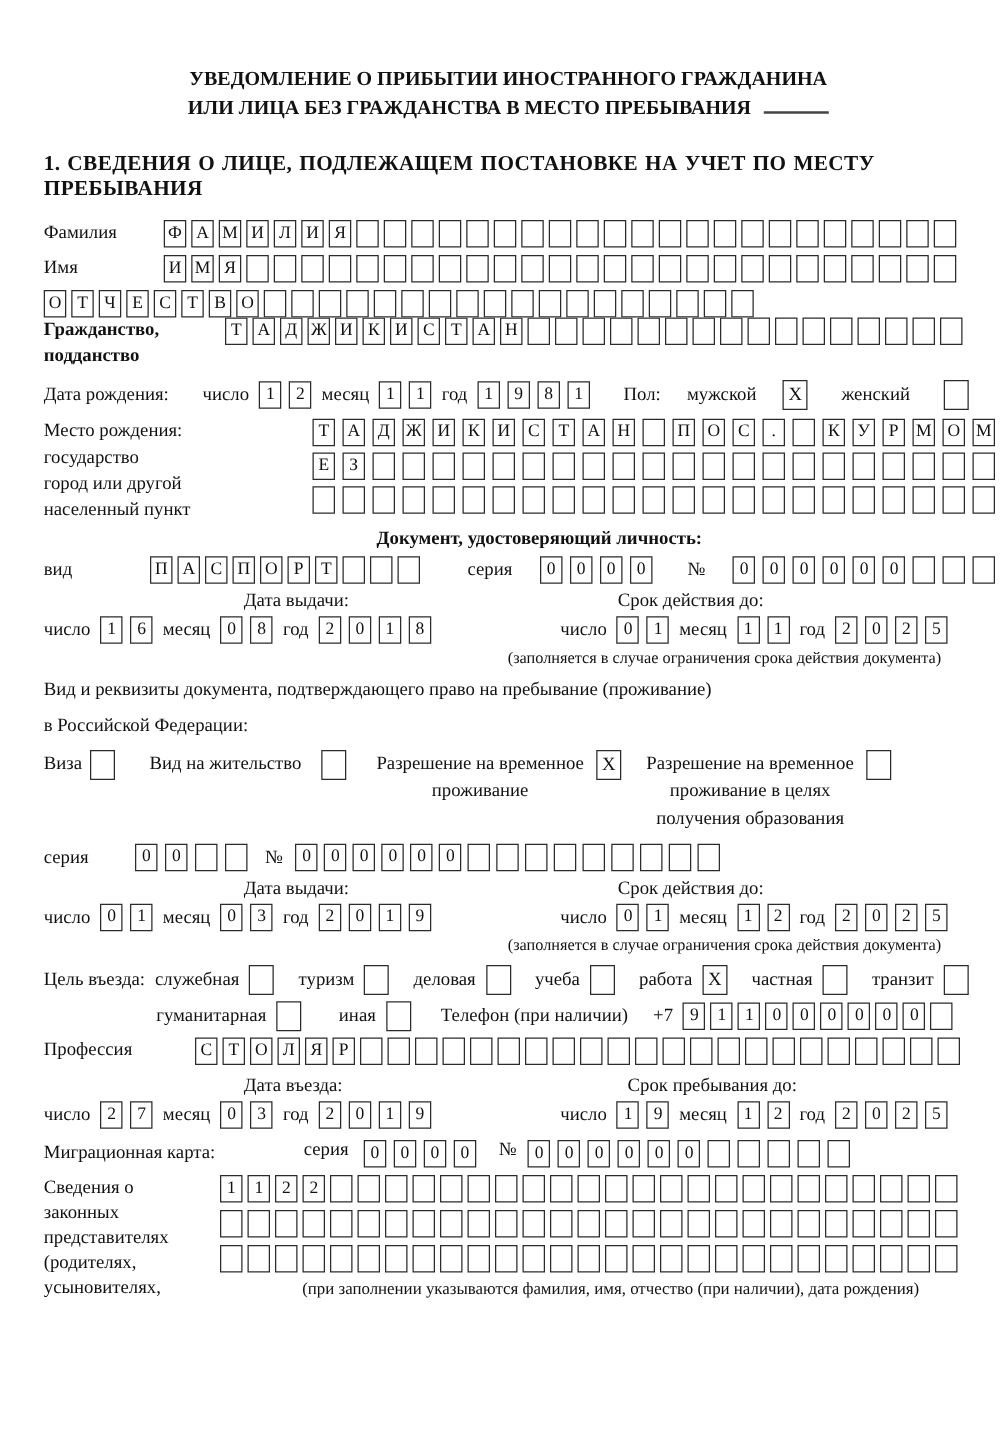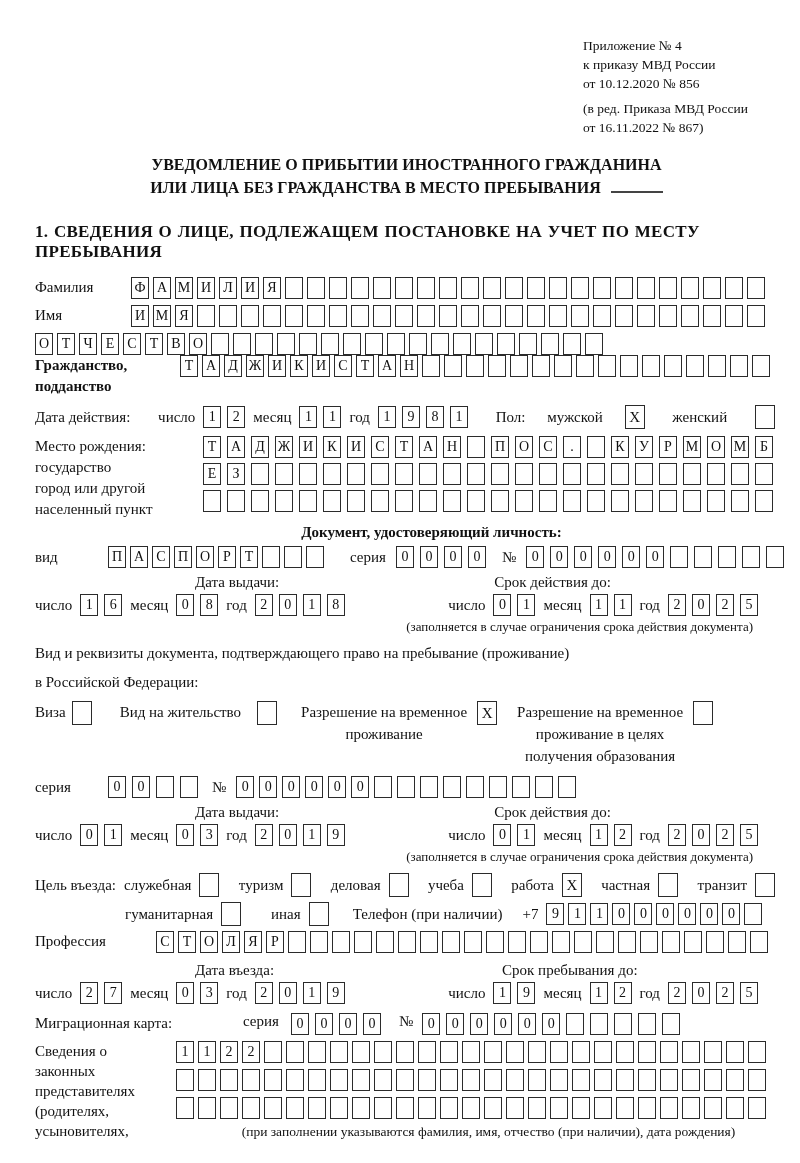--- a/index.html
+++ b/index.html
@@ -61,29 +61,20 @@
   
   .mig-row { display:flex; align-items:flex-start; margin-top:9px; }
   
   .reps-note { font-size:13.5px; text-align:center; margin-left:30px; width:565px; margin-top:3px; }
 </style>
 </head>
 <body>
 
 <div class="page">
 
-  <div class="appendix">
-    <div>Приложение № 4</div>
-    <div>к приказу МВД России</div>
-    <div>от 10.12.2020 № 856</div>
-    <div class="sub">
-      <div>(в ред. Приказа МВД России</div>
-      <div>от 16.11.2022 № 867)</div>
-    </div>
-  </div>
 
 
   <div class="title">
     <div>УВЕДОМЛЕНИЕ О ПРИБЫТИИ ИНОСТРАННОГО ГРАЖДАНИНА</div>
     <div>
       <span>ИЛИ ЛИЦА БЕЗ ГРАЖДАНСТВА В МЕСТО ПРЕБЫВАНИЯ</span><span class="uline"></span>
     </div>
   </div>
 
   <div class="sec1">1. СВЕДЕНИЯ О ЛИЦЕ, ПОДЛЕЖАЩЕМ ПОСТАНОВКЕ НА УЧЕТ ПО МЕСТУ ПРЕБЫВАНИЯ</div>
@@ -219,21 +210,21 @@
         <span class="cell"></span>
         <span class="cell"></span>
         <span class="cell"></span>
         <span class="cell"></span>
         <span class="cell"></span>
         <span class="cell"></span>
       </span>
   </div>
 
   <div class="bd-row">
-    <span>Дата действия:</span>
+    <span>Дата рождения:</span>
     <span class="dg">
         <span>число</span>
         <span class="cells" style="gap: 6px;">
           <span class="cell">1</span>
           <span class="cell">2</span>
         </span>
         <span>месяц</span>
         <span class="cells" style="gap: 6px;">
           <span class="cell">1</span>
           <span class="cell">1</span>
@@ -246,21 +237,21 @@
           <span class="cell">1</span>
         </span>
       </span>
     <span>Пол:</span>
     <span style="margin-left:-6px;">мужской</span>
     <span class="cbx" style="margin-left:-6px;">X</span>
     <span>женский</span>
     <span class="cbx"></span>
   </div>
 
-  <div class="frow" style="margin-top:7px;">
+  <div class="frow" style="margin-top:7px;gap:47px;">
     <div class="lblcol w168">
       <div>Место рождения:</div>
       <div>государство</div>
       <div>город или другой</div>
       <div>населенный пункт</div>
     </div>
     <div class="boxcol">
       <span class="cells g6">
           <span class="cell">Т</span>
           <span class="cell">А</span>
@@ -337,21 +328,21 @@
           <span class="cell"></span>
           <span class="cell"></span>
           <span class="cell"></span>
           <span class="cell"></span>
         </span>
     </div>
   </div>
 
   <div class="docheading">Документ, удостоверяющий личность:</div>
 
-  <div class="frow" style="margin-top:5px; align-items:center;">
+  <div class="frow" style="margin-top:5px; align-items:center;gap:12px;">
     <span class="lbl w73">вид</span>
     <span class="cells">
         <span class="cell">П</span>
         <span class="cell">А</span>
         <span class="cell">С</span>
         <span class="cell">П</span>
         <span class="cell">О</span>
         <span class="cell">Р</span>
         <span class="cell">Т</span>
         <span class="cell"></span>

